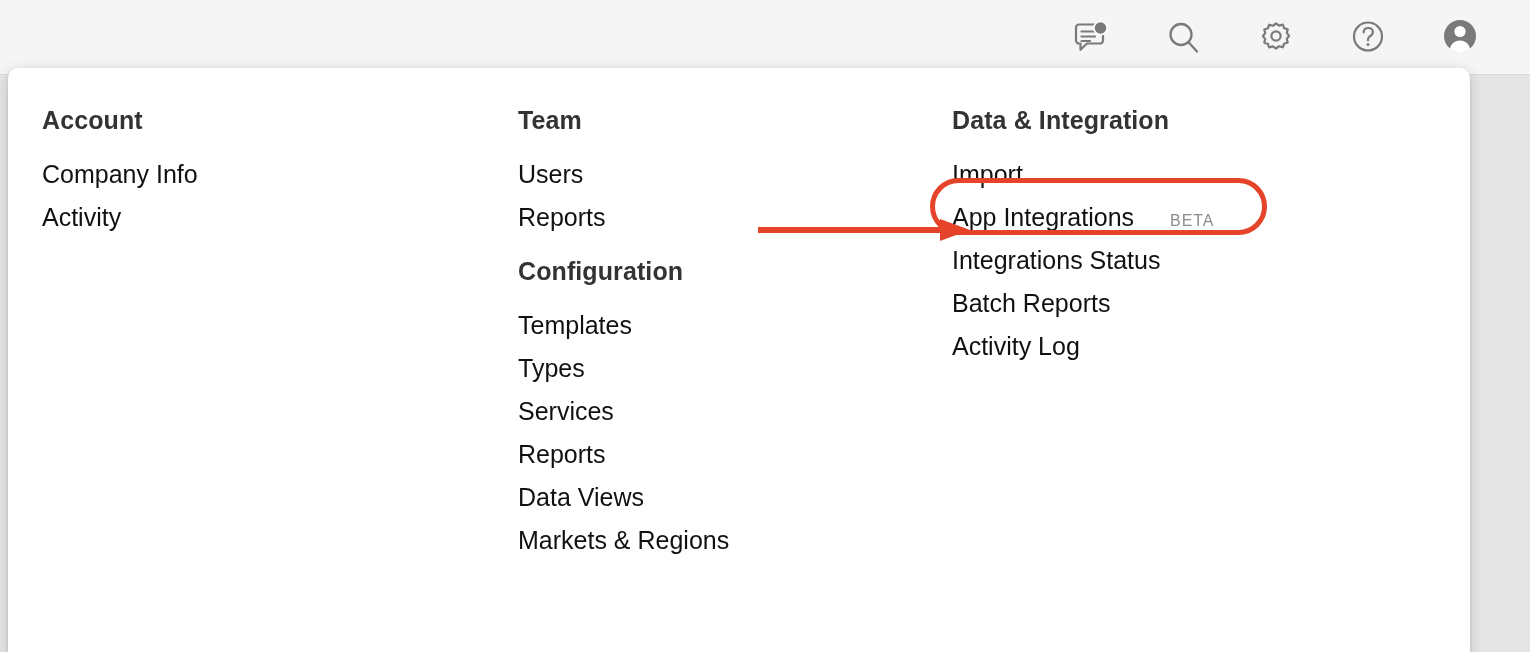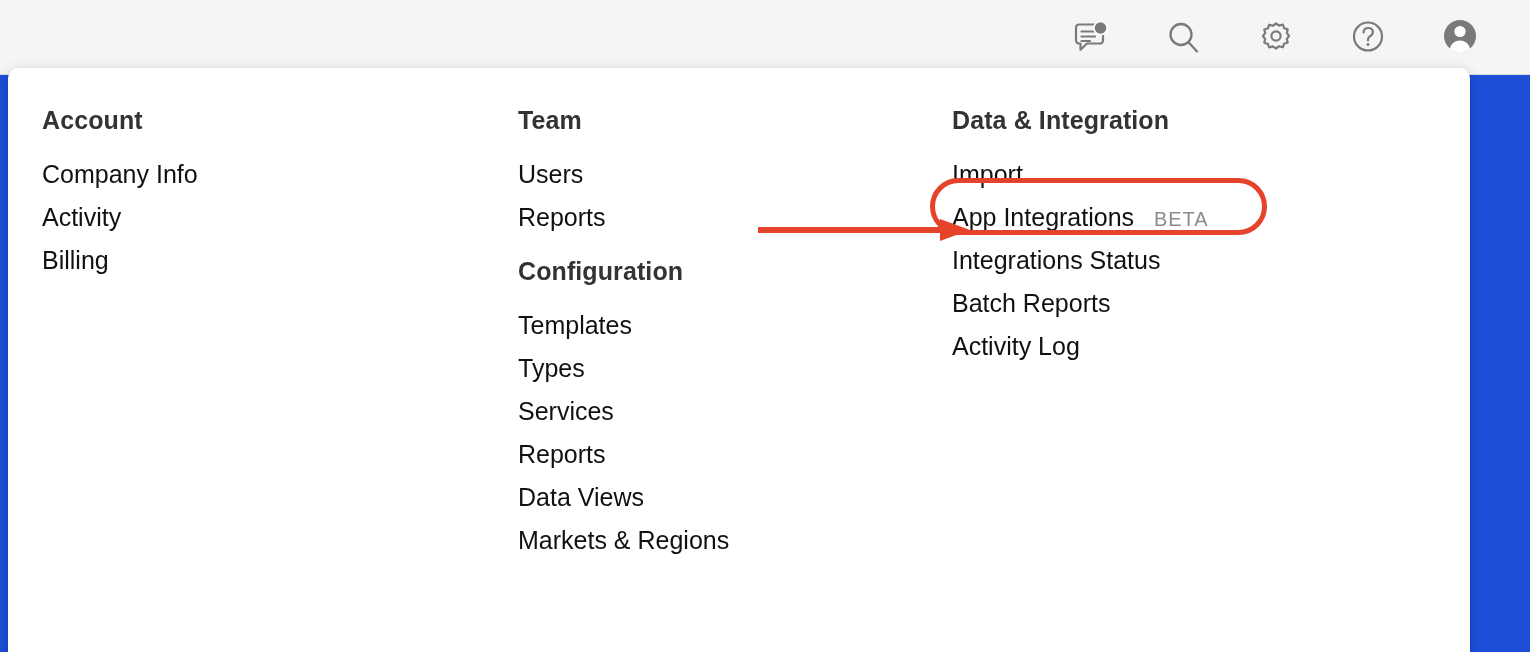--- a/index.html
+++ b/index.html
@@ -9,21 +9,21 @@
     height: 652px;
     overflow: hidden;
     font-family: "Liberation Sans", sans-serif;
     background: #ffffff;
   }
 
   #screen {
     position: relative;
     width: 1530px;
     height: 652px;
-    background: #1d4ed8;
+    background: #e5e5e5;
     text-decoration: underline;
   }
 
   
   .topbar {
     position: absolute;
     left: 0; top: 0;
     width: 1530px;
     height: 75px;
     background: #f5f5f5;
@@ -91,24 +91,24 @@
     color: #111111;
     line-height: 1;
     padding: 9px 0;
     cursor: pointer;
     display: inline-flex;
     align-items: baseline;
     white-space: nowrap;
   }
 
   .menu-item .beta {
-    font-size: 20px;
+    font-size: 16px;
     color: #8c8c8c;
     letter-spacing: 0.9px;
-    margin-left: 20px;
+    margin-left: 36px;
   }
 
   
   .hl-wrap { position: relative; display: inline-block; }
 
   .hl-oval {
     position: absolute;
     left: -22px;
     top: -18px;
     width: 337px;
@@ -182,21 +182,20 @@
     </div>
   </div>
 
   <div class="panel">
     <div class="columns">
 
       <div class="col col-account">
         <div class="group-head">Account</div>
         <div><div class="menu-item">Company Info</div></div>
         <div><div class="menu-item">Activity</div></div>
-        <div><div class="menu-item">Billing</div></div>
       </div>
 
       <div class="col col-team">
         <div class="group-head">Team</div>
         <div><div class="menu-item">Users</div></div>
         <div><div class="menu-item">Reports</div></div>
 
         <div class="group-head spaced">Configuration</div>
         <div><div class="menu-item">Templates</div></div>
         <div><div class="menu-item">Types</div></div>

